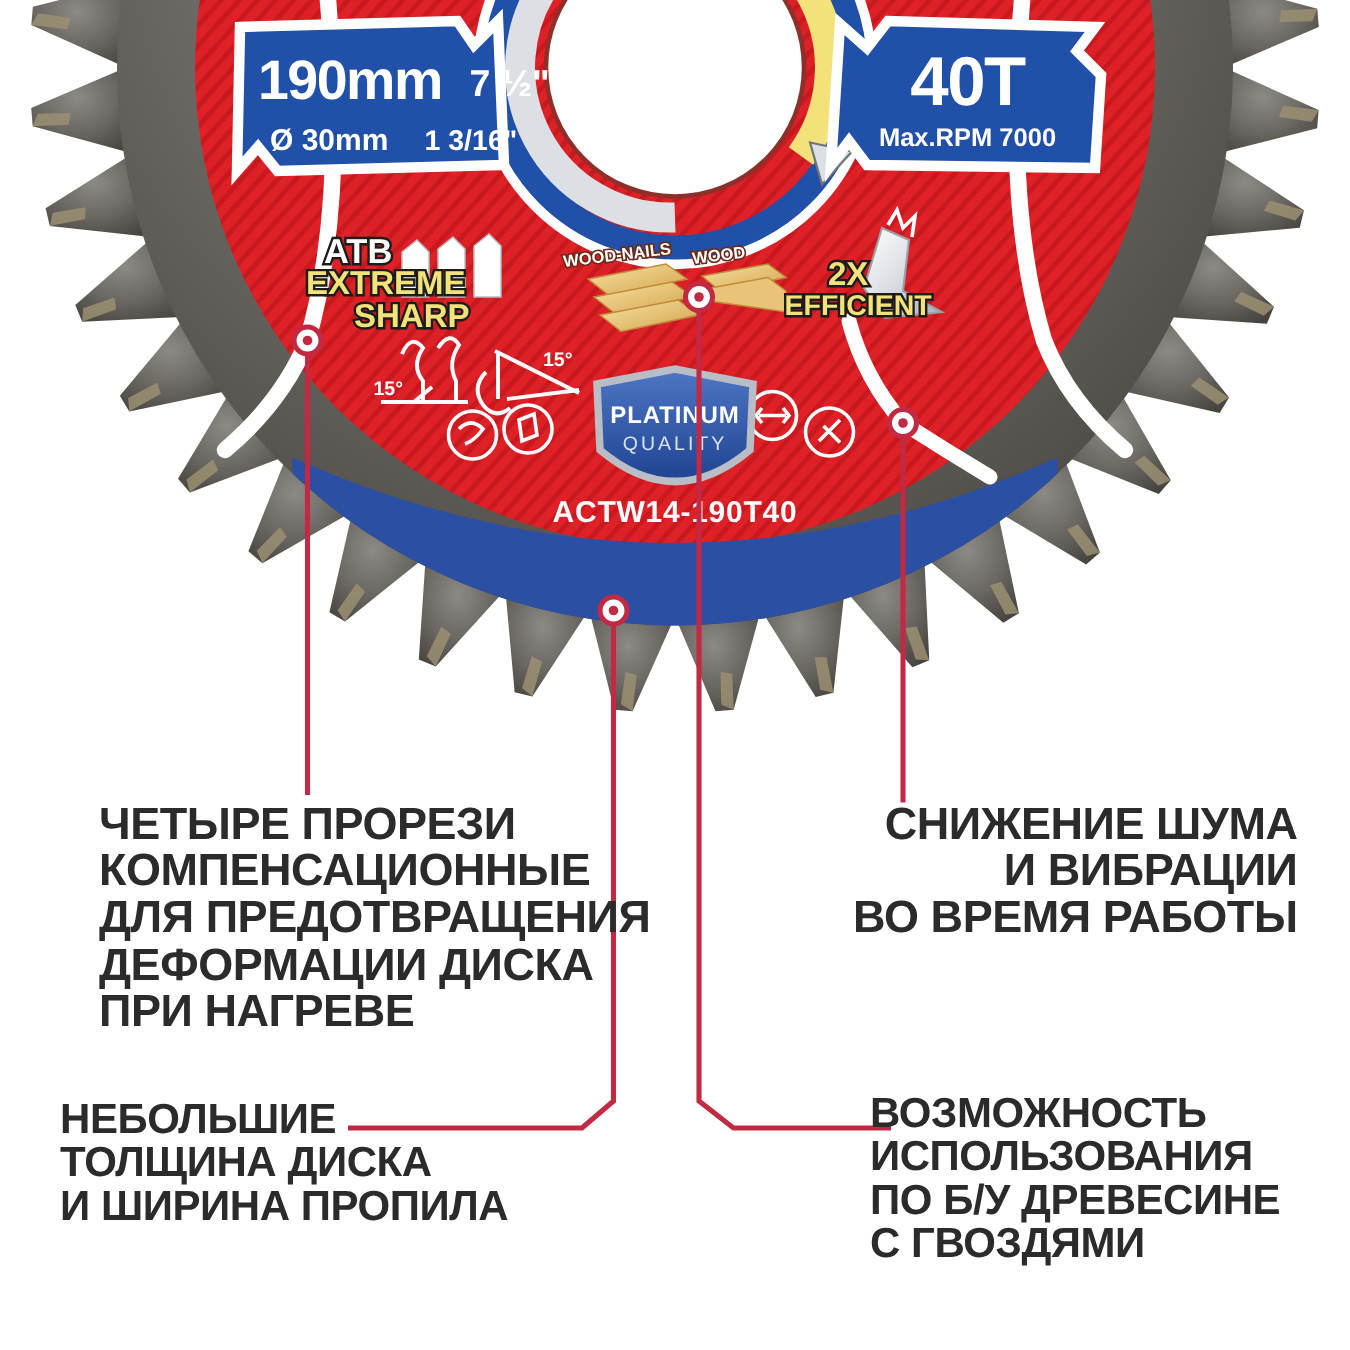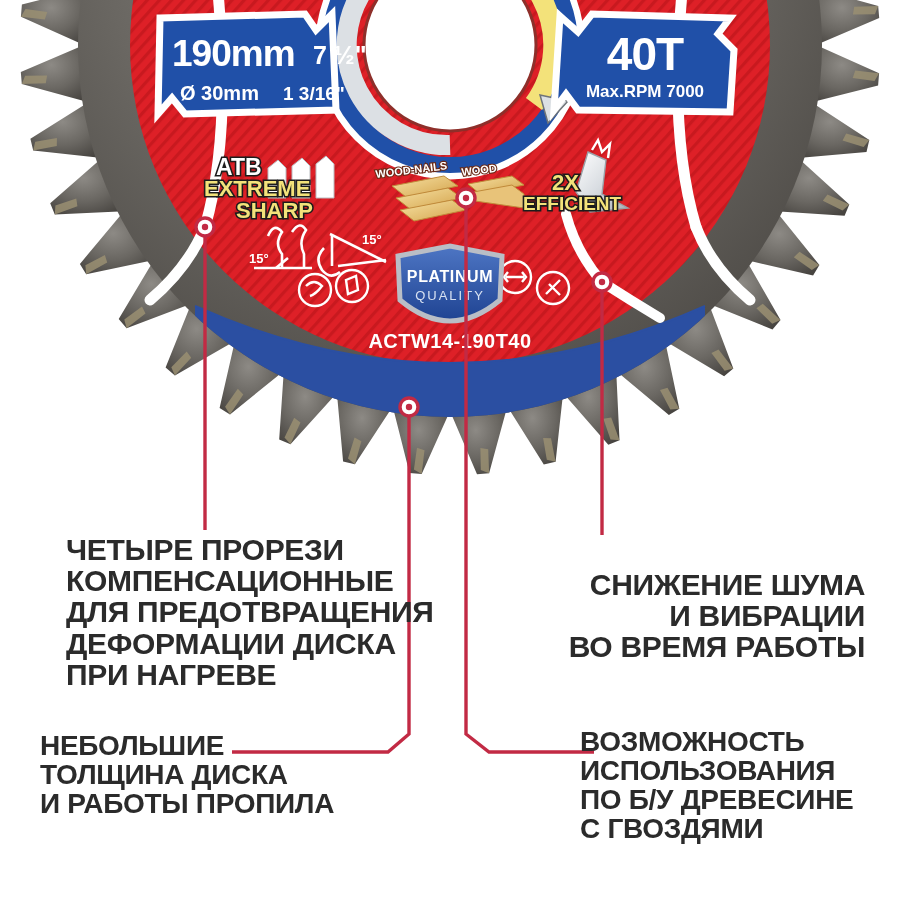--- a/index.html
+++ b/index.html
@@ -13,21 +13,21 @@
   .callout-text{
     position:absolute;
     color:#2b2b2b;
     font-weight:bold;
     font-family:"Liberation Sans", sans-serif;
     letter-spacing:-0.3px;
     line-height:1.04;
     white-space:pre-line;
   }
   #txt-slots{left:40px;top:534px;width:380px;font-size:30px;text-align:left;margin-left:26px;}
-  #txt-noise{left:545px;top:534px;width:320px;font-size:30px;text-align:right;margin-top:35px;}
+  #txt-noise{left:545px;top:534px;width:320px;font-size:30px;text-align:right;}
   #txt-thin{left:40px;top:731px;width:340px;font-size:28px;text-align:left;}
   #txt-nails{left:580px;top:727px;width:285px;font-size:28px;text-align:left;}
 </style>
 </head>
 <body>
 
 <div id="stage">
 
   <svg id="blade-svg" viewBox="0 0 900 900">
     <defs>
@@ -287,20 +287,20 @@
 ДЛЯ ПРЕДОТВРАЩЕНИЯ
 ДЕФОРМАЦИИ ДИСКА
 ПРИ НАГРЕВЕ</div>
 
   <div class="callout-text" id="txt-noise">СНИЖЕНИЕ ШУМА
 И ВИБРАЦИИ
 ВО ВРЕМЯ РАБОТЫ</div>
 
   <div class="callout-text" id="txt-thin">НЕБОЛЬШИЕ
 ТОЛЩИНА ДИСКА
-И РАБОТЫ ПРОПИЛА</div>
+И ШИРИНА ПРОПИЛА</div>
 
   <div class="callout-text" id="txt-nails">ВОЗМОЖНОСТЬ
 ИСПОЛЬЗОВАНИЯ
 ПО Б/У ДРЕВЕСИНЕ
 С ГВОЗДЯМИ</div>
 
 </div>
 
 </body></html>

